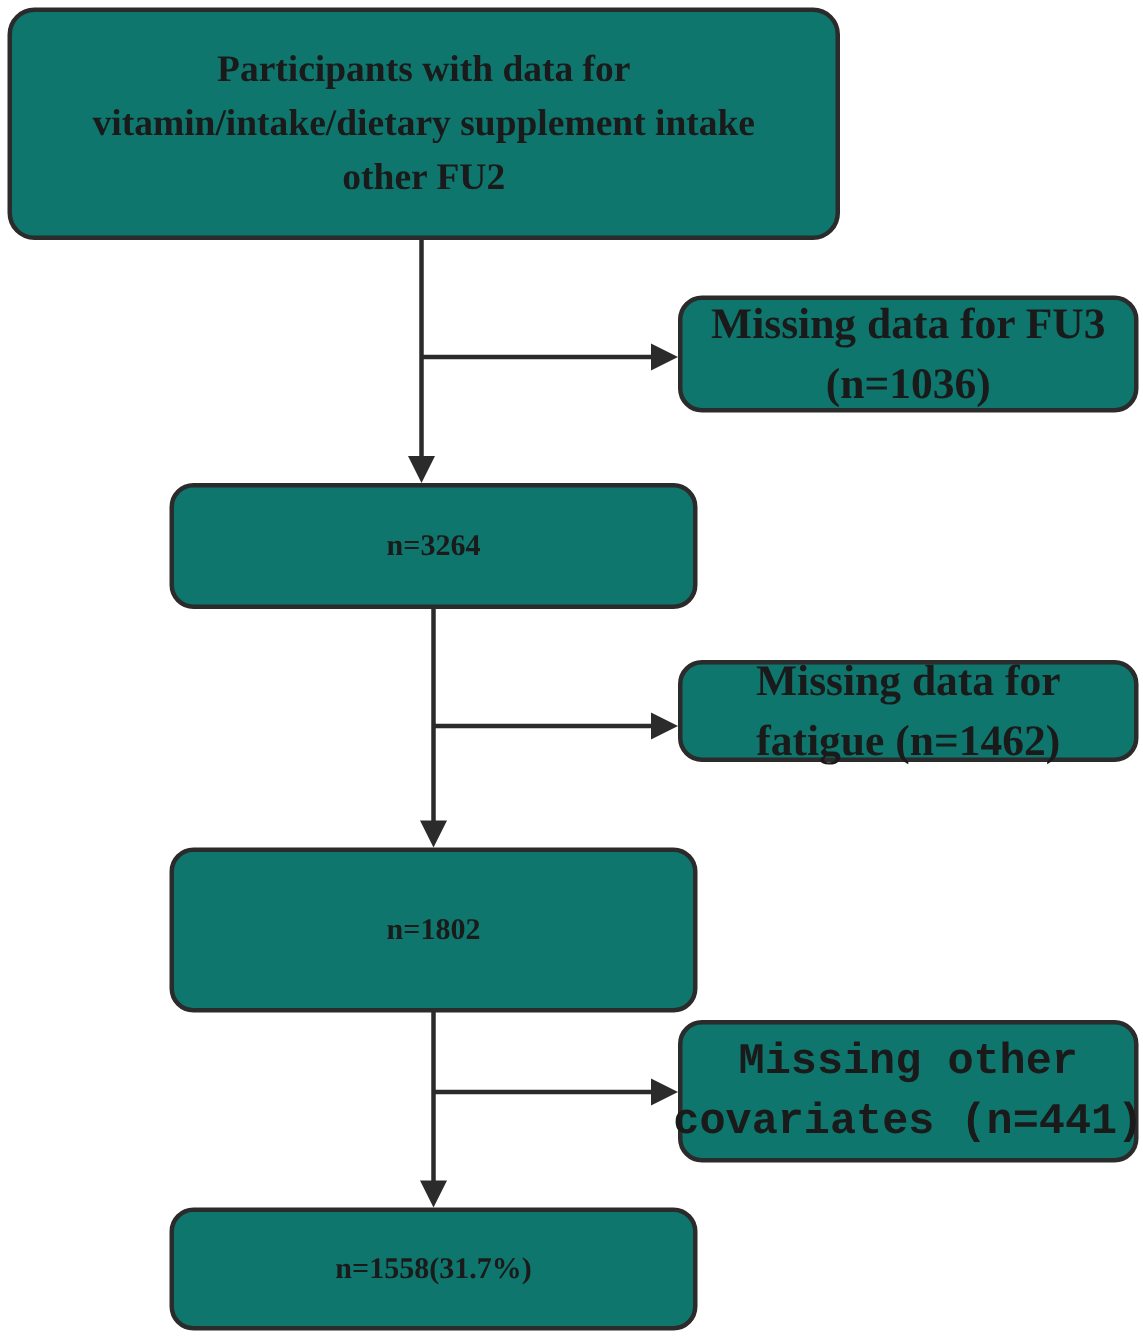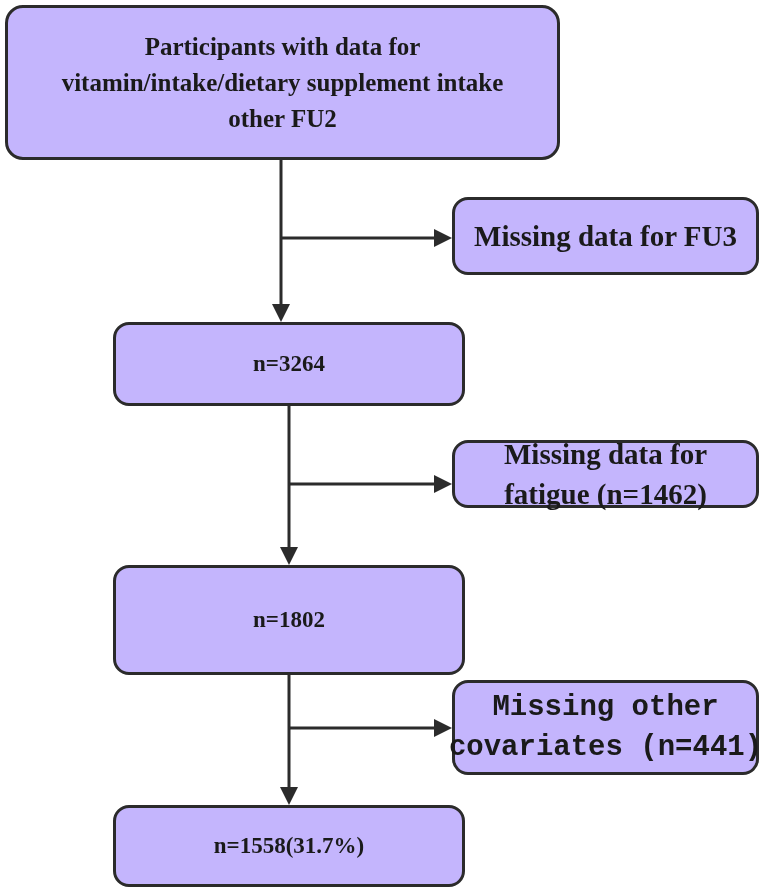--- a/index.html
+++ b/index.html
@@ -12,38 +12,38 @@
     width: 762px;
     height: 891px;
     background: #ffffff;
     overflow: hidden;
     font-family: "Liberation Serif", "DejaVu Serif", serif;
     color: #1a1a1a;
   }
   .box {
     position: absolute;
     box-sizing: border-box;
-    background: #c4b5fd;
+    background: #0f766e;
     border: 3px solid #2b2b2b;
     border-radius: 16px;
     display: flex;
     flex-direction: column;
     align-items: center;
     justify-content: center;
     text-align: center;
     font-weight: 700;
     z-index: 2;
   }
   .box span {
     display: block;
     white-space: nowrap;
   }
   .box-start   { left: 5px;   top: 5px;   width: 555px; height: 155px; font-size: 25px; line-height: 36px; border-radius: 18px; }
   .box-side    { left: 452px; width: 307px; font-size: 29px; line-height: 40px; }
-  .box-mid     { left: 113px; width: 352px; font-size: 23px; line-height: 36px; }
+  .box-mid     { left: 113px; width: 352px; font-size: 20px; line-height: 36px; }
   .box-excl-fu3        { top: 197px; height: 78px; }
   .box-after-fu3       { top: 322px; height: 84px; }
   .box-excl-fatigue    { top: 440px; height: 68px; }
   .box-after-fatigue   { top: 565px; height: 110px; }
   .box-excl-covariates { top: 680px; height: 95px; font-family: Liberation Mono, monospace; }
   .box-final           { top: 805px; height: 82px; }
   #connector-layer {
     position: absolute;
     left: 0;
     top: 0;
@@ -86,20 +86,21 @@
   </svg>
 
   <div class="box box-start">
     <span>Participants with data for</span>
     <span>vitamin/intake/dietary supplement intake</span>
     <span>other FU2</span>
   </div>
 
   <div class="box box-side box-excl-fu3">
     <span>Missing data for FU3</span>
+    <span>(n=1036)</span>
   </div>
 
   <div class="box box-mid box-after-fu3">
     <span>n=3264</span>
   </div>
 
   <div class="box box-side box-excl-fatigue">
     <span>Missing data for</span>
     <span>fatigue (n=1462)</span>
   </div>

